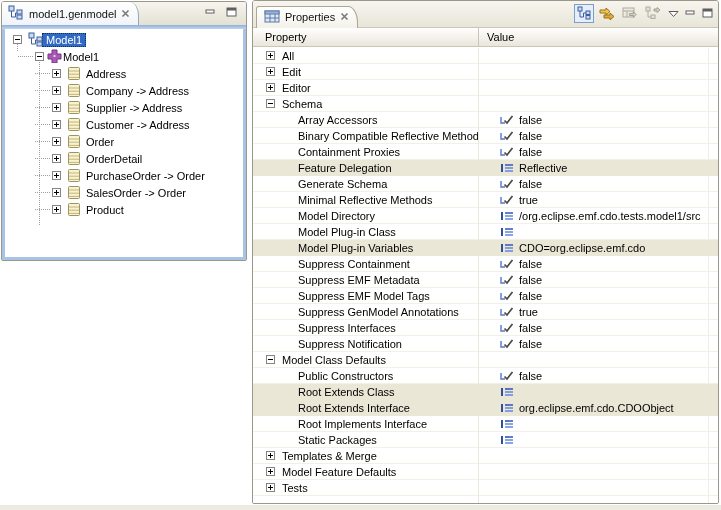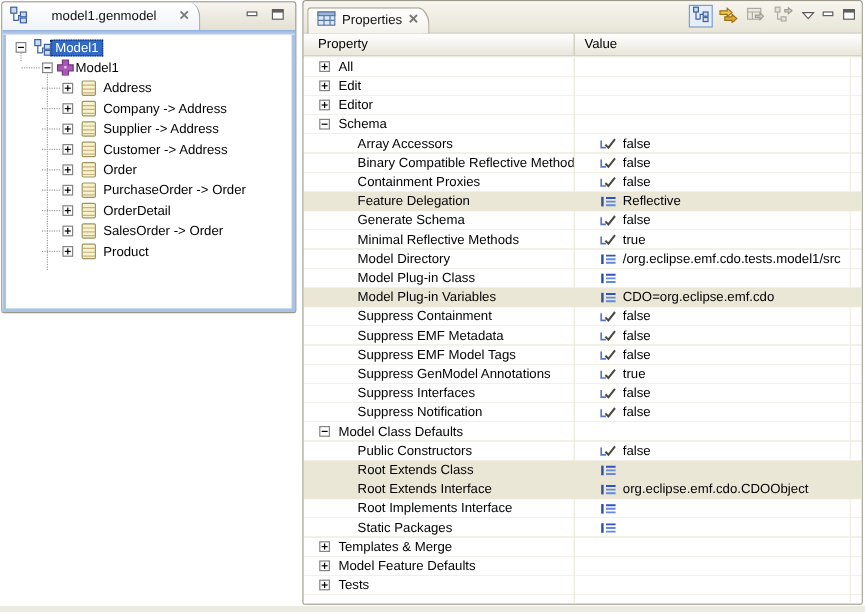--- a/index.html
+++ b/index.html
@@ -19,21 +19,21 @@
     position:absolute; left:1px; top:1px; width:246px; height:260px;
     border:1px solid #9a988b; border-radius:3px 3px 2px 2px;
     background:#fff; overflow:hidden;
   }
   .editor-tabrow {
     height:23px; display:flex; align-items:stretch;
     background:linear-gradient(#f7f5ee, #e3e0d3);
     position:relative;
   }
   .etab {
-    display:flex; align-items:center; gap:19px;
+    display:flex; align-items:center; gap:5px;
     padding:0 8px 0 6px; background:linear-gradient(#ffffff,#f0f3f8);
     border-right:1px solid #97a6bd; border-top-right-radius:9px 14px;
     cursor:default;
     justify-content:flex-end;
   }
   .etab-title { font-size:11px; color:#111; }
   .winbtns { position:absolute; right:8px; top:4px; display:flex; gap:8px; }
   .winbtn { width:13px; height:12px; display:flex; align-items:center; justify-content:center; cursor:pointer; }
   .blue-strip { height:4px; background:linear-gradient(#8fb0dc,#c3d5ec); }
   .editor-content {
@@ -226,33 +226,33 @@
         <div class="trow">
           <span class="hguide" style="left: 30px; top: 8px; width: 15px;"></span>
           <span class="ebox" style="left: 47px; top: 4px;">
             <span class="h"></span>
             <span class="v"></span>
           </span>
           <span class="ticon" style="left: 62px;"><svg width="14" height="15" viewBox="0 0 14 15">
               <rect x="1.5" y="1.5" width="11" height="12" rx="1" fill="#f8f3cf" stroke="#9a9660"></rect>
               <path d="M2 5h10 M2 8.2h10 M2 11.4h10" stroke="#c9b27e" fill="none"></path>
             </svg></span>
+          <span class="tlabel" style="margin-left: 78px;">OrderDetail</span>
+        </div>
+        <div class="trow">
+          <span class="hguide" style="left: 30px; top: 8px; width: 15px;"></span>
+          <span class="ebox" style="left: 47px; top: 4px;">
+            <span class="h"></span>
+            <span class="v"></span>
+          </span>
+          <span class="ticon" style="left: 62px;"><svg width="14" height="15" viewBox="0 0 14 15">
+              <rect x="1.5" y="1.5" width="11" height="12" rx="1" fill="#f8f3cf" stroke="#9a9660"></rect>
+              <path d="M2 5h10 M2 8.2h10 M2 11.4h10" stroke="#c9b27e" fill="none"></path>
+            </svg></span>
           <span class="tlabel" style="margin-left: 78px;">PurchaseOrder -&gt; Order</span>
-        </div>
-        <div class="trow">
-          <span class="hguide" style="left: 30px; top: 8px; width: 15px;"></span>
-          <span class="ebox" style="left: 47px; top: 4px;">
-            <span class="h"></span>
-            <span class="v"></span>
-          </span>
-          <span class="ticon" style="left: 62px;"><svg width="14" height="15" viewBox="0 0 14 15">
-              <rect x="1.5" y="1.5" width="11" height="12" rx="1" fill="#f8f3cf" stroke="#9a9660"></rect>
-              <path d="M2 5h10 M2 8.2h10 M2 11.4h10" stroke="#c9b27e" fill="none"></path>
-            </svg></span>
-          <span class="tlabel" style="margin-left: 78px;">OrderDetail</span>
         </div>
         <div class="trow">
           <span class="hguide" style="left: 30px; top: 8px; width: 15px;"></span>
           <span class="ebox" style="left: 47px; top: 4px;">
             <span class="h"></span>
             <span class="v"></span>
           </span>
           <span class="ticon" style="left: 62px;"><svg width="14" height="15" viewBox="0 0 14 15">
               <rect x="1.5" y="1.5" width="11" height="12" rx="1" fill="#f8f3cf" stroke="#9a9660"></rect>
               <path d="M2 5h10 M2 8.2h10 M2 11.4h10" stroke="#c9b27e" fill="none"></path>

